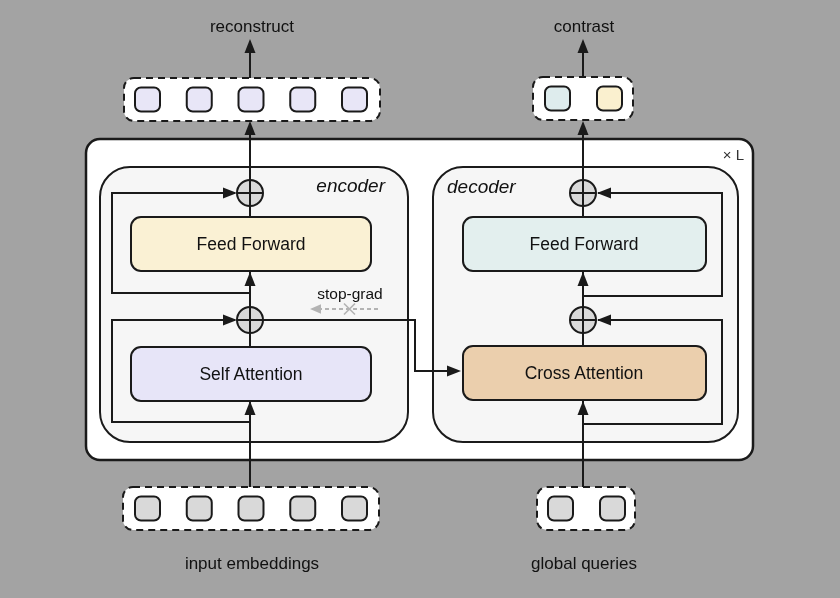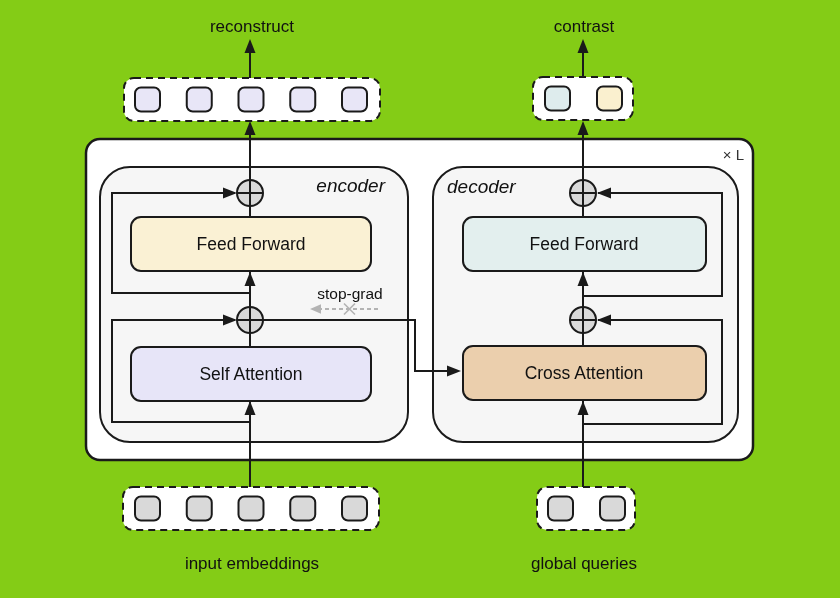--- a/index.html
+++ b/index.html
@@ -1,16 +1,16 @@
 <!DOCTYPE html>
 <html><head>
 <meta charset="utf-8">
 <style>
   html, body { margin: 0; padding: 0; background: #ffffff; }
-  .stage { width: 840px; height: 598px; position: relative; background: #84cc16; overflow: hidden; }
+  .stage { width: 840px; height: 598px; position: relative; background: #a3a3a3; overflow: hidden; }
   svg text {
     font-family: "Liberation Sans", "DejaVu Sans", sans-serif;
     fill: #111111;
   }
   .t-top   { font-size: 17px; }
   .t-mod   { font-size: 17.5px; }
   .t-panel { font-size: 19px; font-style: italic; }
   .t-bot   { font-size: 17px; }
   .t-sg    { font-size: 15.5px; }
   .t-xl    { font-size: 15px; fill: #333; }

